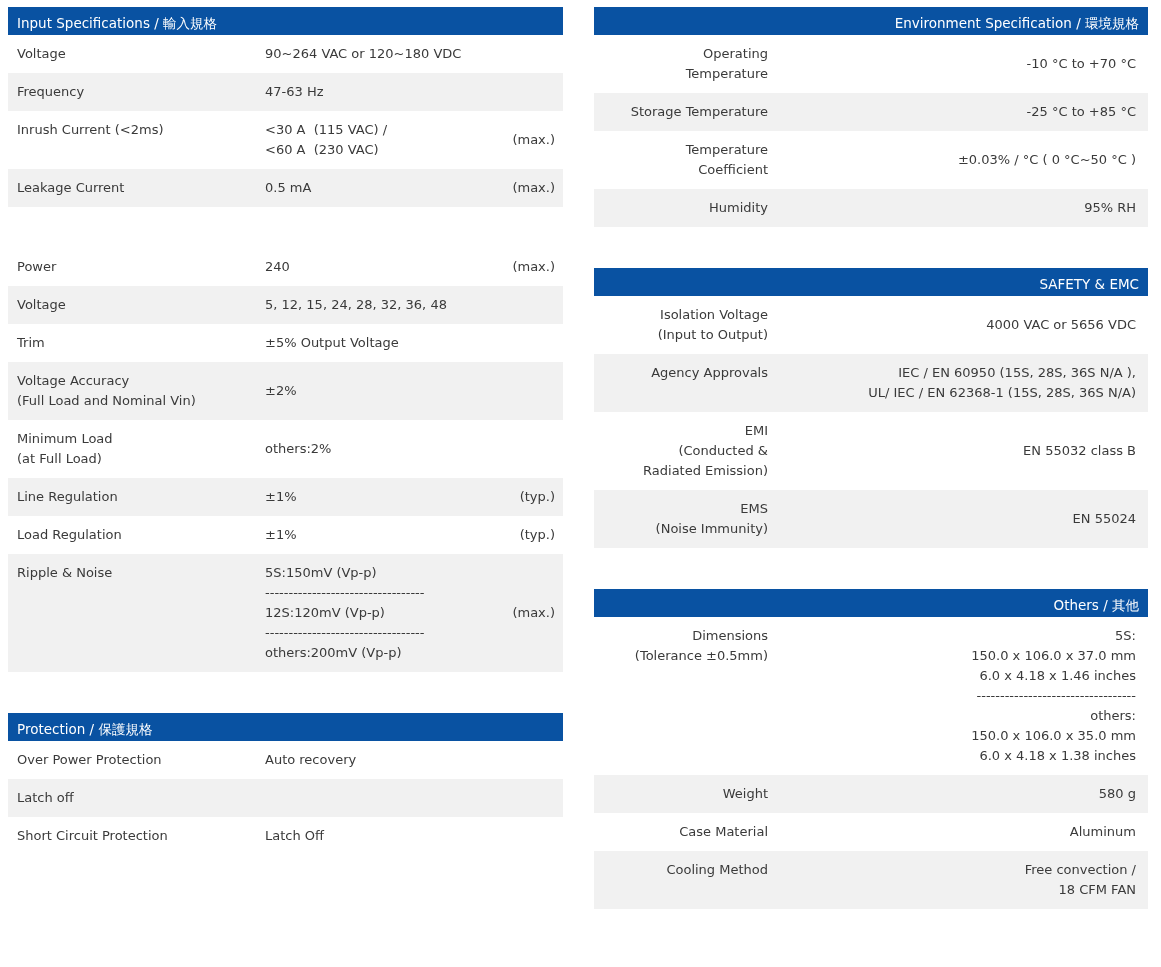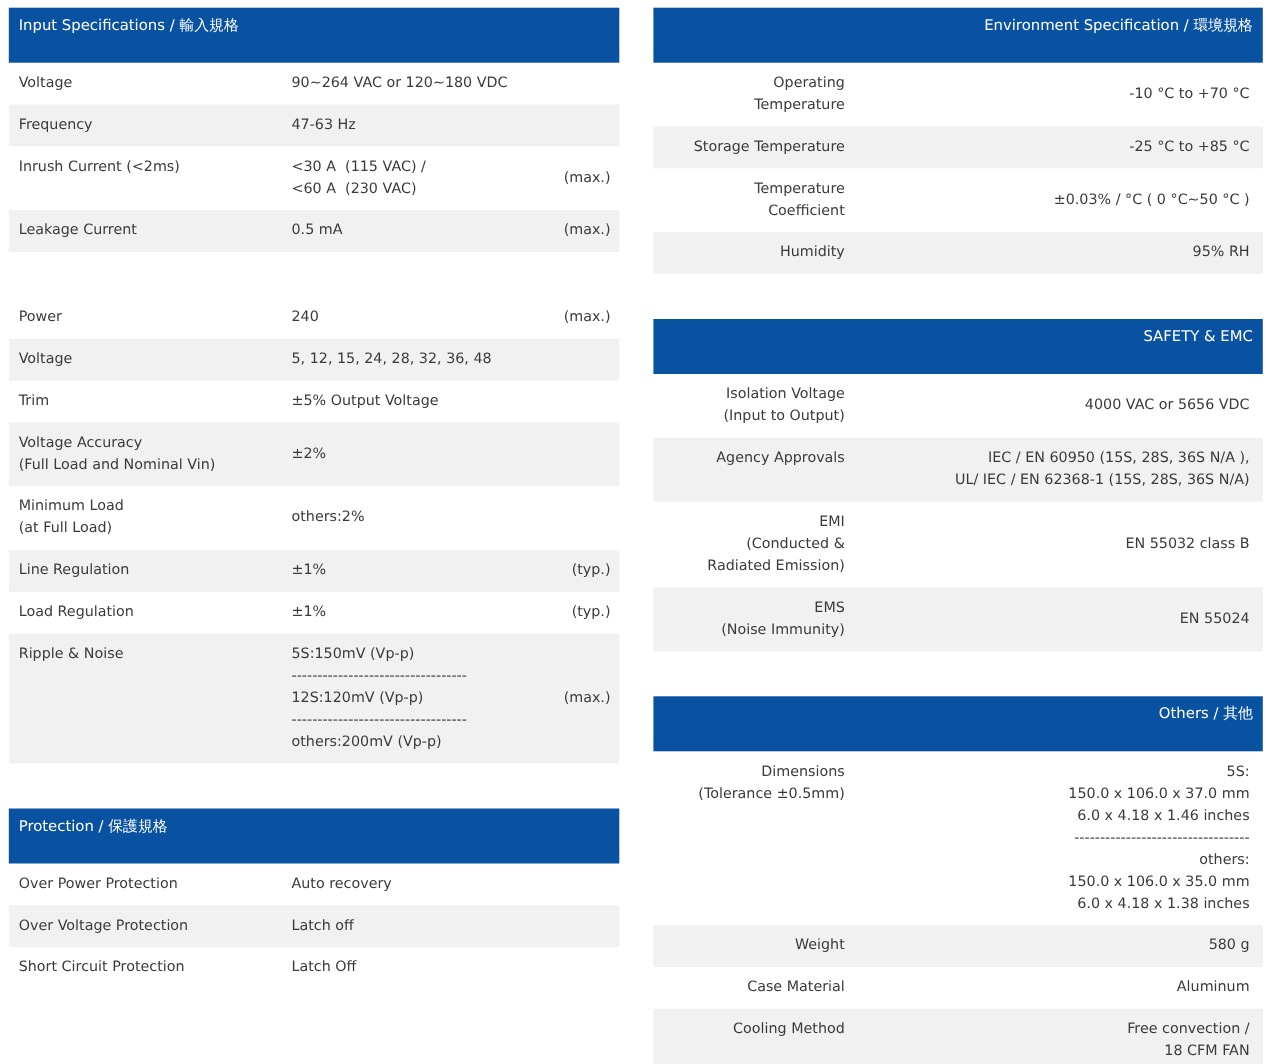--- a/index.html
+++ b/index.html
@@ -19,21 +19,21 @@
     align-items:flex-start;
     padding:7px 0 0 8px;
     gap:31px;
   }
   .col{width:555px;flex:none;}
   .col.right{width:554px;text-align:right;}
   .spec-table{margin-bottom:41px;}
   .tbl-header{
     background:var(--blue);
     color:#ffffff;
-    padding:8px 9px 26px 9px;
+    padding:8px 9px 4px 9px;
     font-size:13.5px;
     line-height:16px;
   }
   .row{
     display:flex;
     align-items:stretch;
     padding:0 8px 0 9px;
   }
   .row.alt{background:var(--alt);}
   .cell{line-height:20px;}
@@ -210,23 +210,20 @@
     <div class="cell label">
               <div>Over Power Protection</div>
             </div>
     <div class="cell value">
               <div>Auto recovery</div>
             </div>
     <div class="cell note"></div>
   </div>
 
   <div class="row alt">
-    <div class="cell label">
-              <div>Over Voltage Protection</div>
-            </div>
     <div class="cell value">
               <div>Latch off</div>
             </div>
     <div class="cell note"></div>
   </div>
 
   <div class="row">
     <div class="cell label">
               <div>Short Circuit Protection</div>
             </div>

